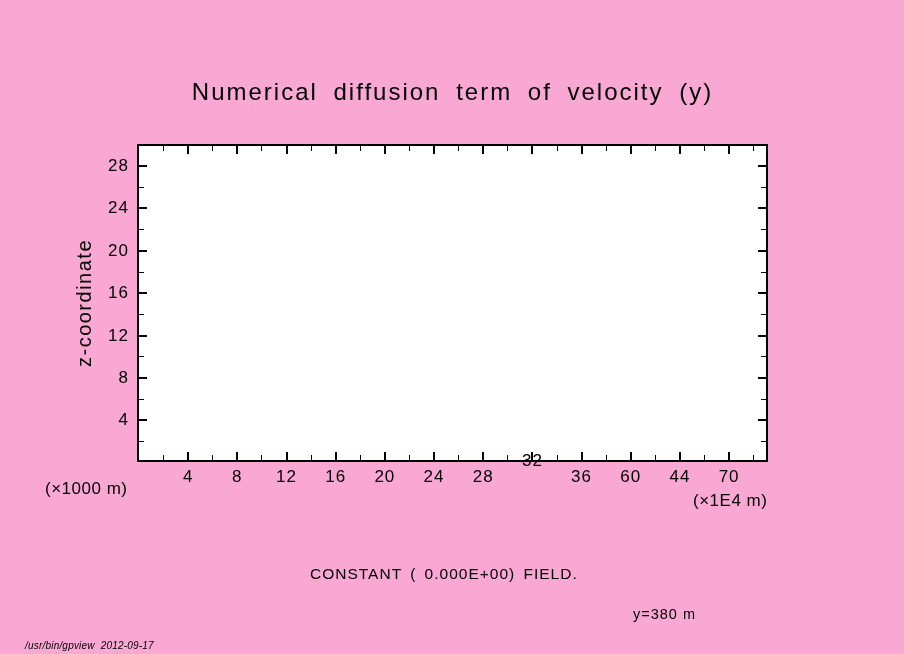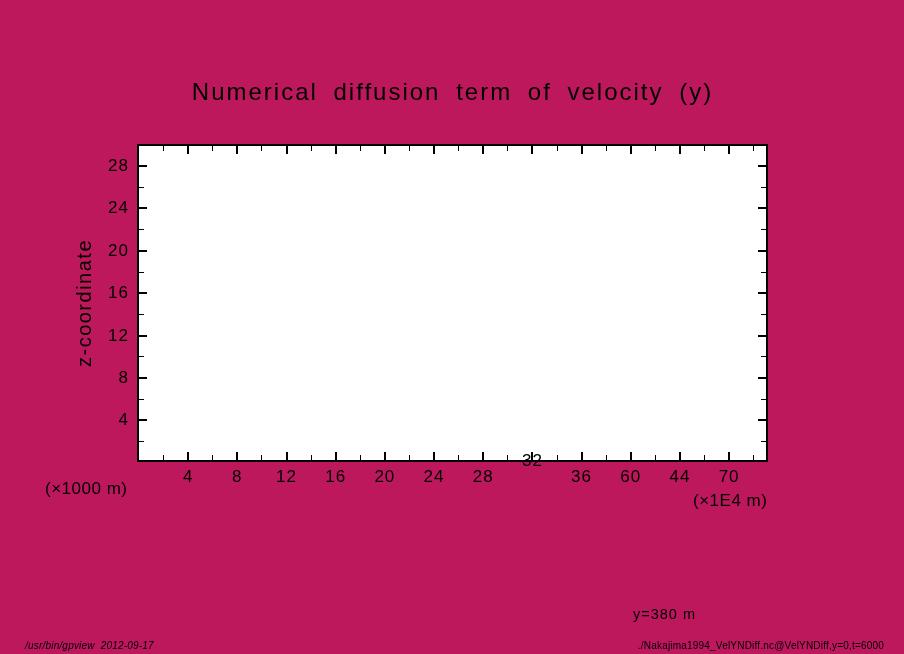--- a/index.html
+++ b/index.html
@@ -1,20 +1,20 @@
 <!DOCTYPE html>
 <html><head>
 <meta charset="utf-8">
 <style>
   html, body { margin: 0; padding: 0; background: #ffffff; }
   #screen {
     position: relative;
     width: 904px;
     height: 654px;
-    background: #be185d;
+    background: #f9a8d4;
     color: #000000;
     font-family: "Liberation Sans", "DejaVu Sans", sans-serif;
     overflow: hidden;
   }
   .plot-title {
     position: absolute;
     left: 137px; top: 78px; width: 631px;
     text-align: center;
     font-size: 24px;
     letter-spacing: 2px;
@@ -190,23 +190,23 @@
       <div class="tick-label y-tick-label" style="left: -10px; top: 20.1214px;">28</div>
     </div>
 
   <div class="axis-title y-axis-title">z-coordinate</div>
 
 
   <div class="unit-label y-unit">(×1000 m)</div>
 
   <div class="unit-label x-unit">(×1E4 m)</div>
 
+  <div class="constant-note">CONSTANT ( 0.000E+00) FIELD.</div>
 
   <div class="slice-info">
     <div>y=380 m</div>
     
   </div>
 
   <div class="footer footer-left">/usr/bin/gpview  2012-09-17</div>
 
-  <div class="footer footer-right">./Nakajima1994_VelYNDiff.nc@VelYNDiff,y=0,t=6000</div>
 
 </div>
 
 </body></html>

